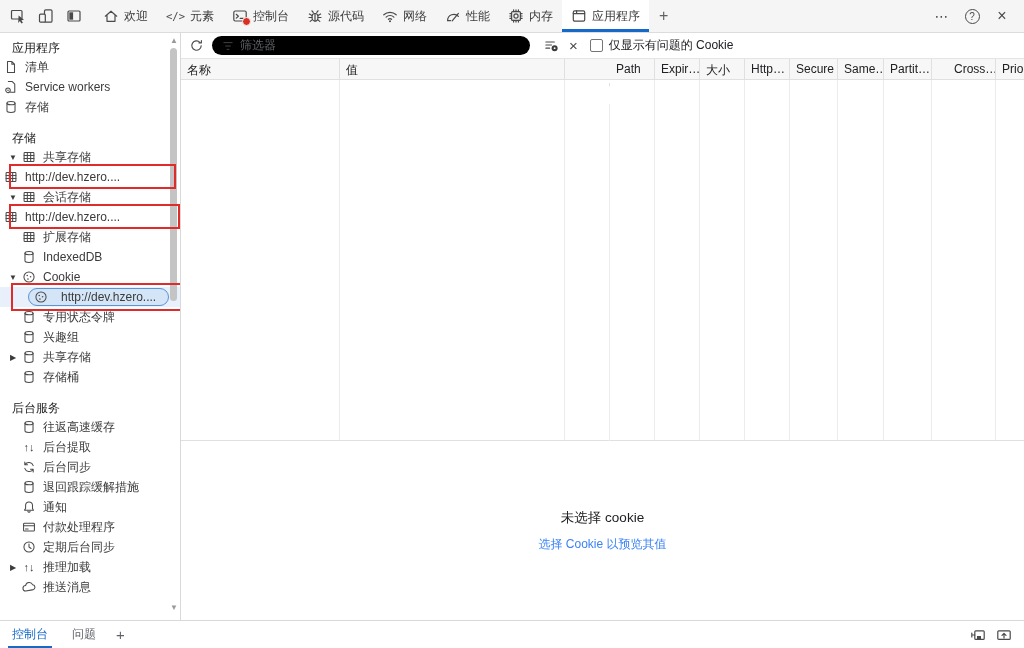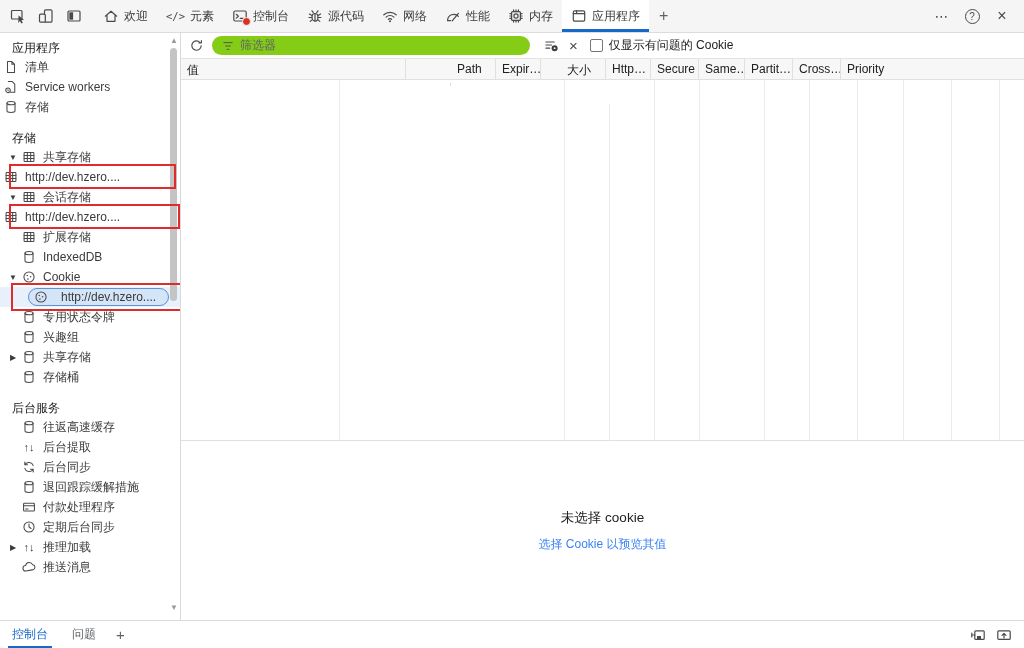--- a/index.html
+++ b/index.html
@@ -41,33 +41,33 @@
   .selpill .ic { width:14px; height:14px; }
   .anno { position:absolute; border:2px solid #e02b2b; pointer-events:none; z-index:5; }
   
   .sb { position:absolute; top:0; right:0; width:12px; height:100%; }
   .sb-arrow { position:absolute; left:0; width:12px; text-align:center; font-size:8px; color:#9a9a9a; }
   .sb-thumb { position:absolute; left:2px; width:7px; border-radius:4px; background:#c4c4c4; }
 
   
   .main { flex:1; display:flex; flex-direction:column; min-width:0; }
   .filter-row { height:26px; flex:none; display:flex; align-items:center; gap:8px; padding:0 8px; border-bottom:1px solid #e4e4e4; }
-  .filter-pill { width:318px; height:19px; background:#84cc16; border-radius:10px; display:flex; align-items:center; gap:6px; padding:0 10px; color:#5f6368; }
+  .filter-pill { width:318px; height:19px; background:#000000; border-radius:10px; display:flex; align-items:center; gap:6px; padding:0 10px; color:#5f6368; }
   .filter-pill .ic { width:12px; height:12px; }
   .clear-x { color:#4a4a4a; font-size:15px; padding:0 2px; }
   .chkwrap { display:flex; align-items:center; gap:6px; margin-left:2px; color:#202124; }
   .chk { width:13px; height:13px; border:1px solid #767676; border-radius:2px; background:#fff; flex:none; }
 
   .thead { height:21px; flex:none; display:flex; background:#f7f7f7; border-bottom:1px solid #e0e0e0; color:#202124; }
   .th { padding:3px 0 0 6px; border-right:1px solid #e0e0e0; overflow:hidden; white-space:nowrap; }
   .tbody { height:361px; flex:none; display:flex; border-bottom:1px solid #e0e0e0; }
   .tcol { border-right:1px solid #ececec; height:100%; }
   .c0{width:159px;} .c1{width:225px;} .c2{width:45px;margin-top:24px;} .c3{width:45px;} .c4{width:45px;}
-  .c5{width:45px;margin-left:20px;} .c6{width:45px;} .c7{width:48px;} .c8{width:46px;} .c9{width:48px;}
-  .c10{width:48px;} .c11{flex:1; border-right:none;}
+  .c5{width:45px;} .c6{width:45px;} .c7{width:48px;} .c8{width:46px;} .c9{width:48px;}
+  .c10{width:48px;margin-left:16px;} .c11{flex:1; border-right:none;}
 
   .preview { flex:1; display:flex; flex-direction:column; align-items:center; justify-content:center; gap:9px; background:#fff; }
   .pv-title { font-size:13.5px; color:#202124; }
   .pv-sub { font-size:12px; color:#3b82f6; }
 
   
   .drawer { height:28px; flex:none; border-top:1px solid #d9d9d9; display:flex; align-items:stretch; background:#fff; }
   .dtab { display:flex; align-items:center; padding:0 12px; color:#5f6368; position:relative; }
   .dtab.active { color:#1569c8; }
   .dtab.active::after { content:""; position:absolute; left:8px; right:8px; bottom:0; height:2px; background:#1569c8; }
@@ -412,20 +412,27 @@
       <div class="trow">
         <span class="arr"></span>
         <svg class="ic" viewBox="0 0 16 16">
             <use href="#i-db"></use>
           </svg>
         <span>退回跟踪缓解措施</span>
       </div>
       <div class="trow">
         <span class="arr"></span>
         <svg class="ic" viewBox="0 0 16 16">
+            <use href="#i-bell"></use>
+          </svg>
+        <span>通知</span>
+      </div>
+      <div class="trow">
+        <span class="arr"></span>
+        <svg class="ic" viewBox="0 0 16 16">
             <use href="#i-card"></use>
           </svg>
         <span>付款处理程序</span>
       </div>
       <div class="trow">
         <span class="arr"></span>
         <svg class="ic" viewBox="0 0 16 16">
             <use href="#i-clock"></use>
           </svg>
         <span>定期后台同步</span>
@@ -469,20 +476,21 @@
             <use href="#i-fsettings"></use>
           </svg>
         <span class="clear-x">×</span>
         <label class="chkwrap">
           <span class="chk"></span>
           <span>仅显示有问题的 Cookie</span>
         </label>
       </div>
 
       <div class="thead">
+        <div class="th c0">名称</div>
         <div class="th c1">值</div>
         <div class="th c2">Dom…</div>
         <div class="th c3">Path</div>
         <div class="th c4">Expir…</div>
         <div class="th c5">大小</div>
         <div class="th c6">Http…</div>
         <div class="th c7">Secure</div>
         <div class="th c8">Same…</div>
         <div class="th c9">Partit…</div>
         <div class="th c10">Cross…</div>

